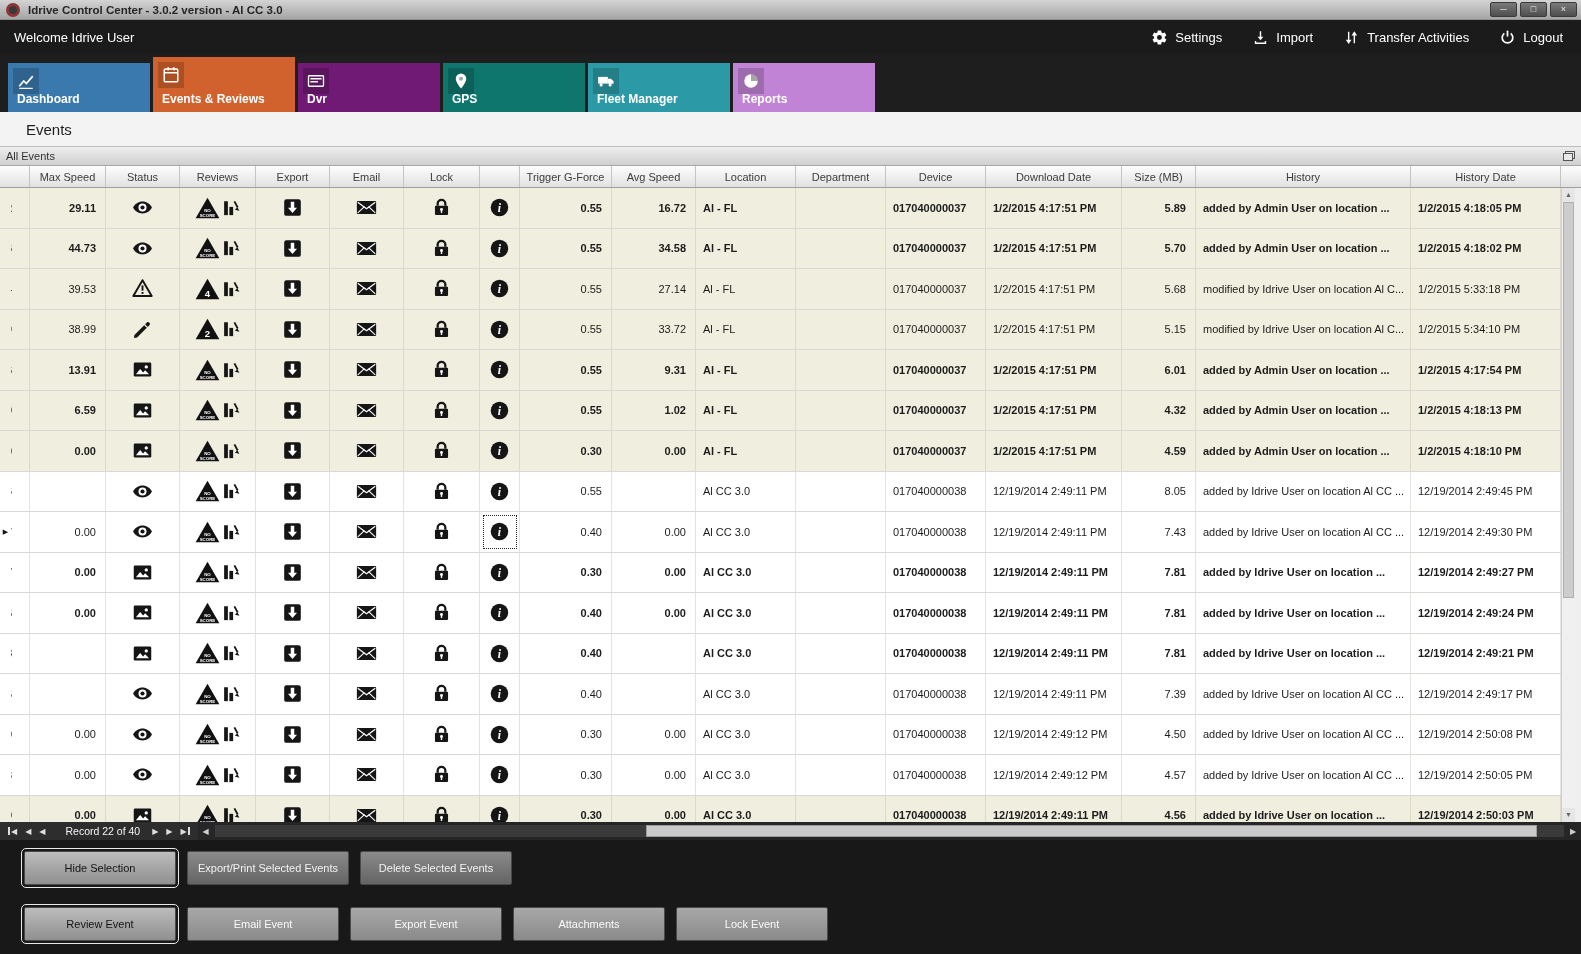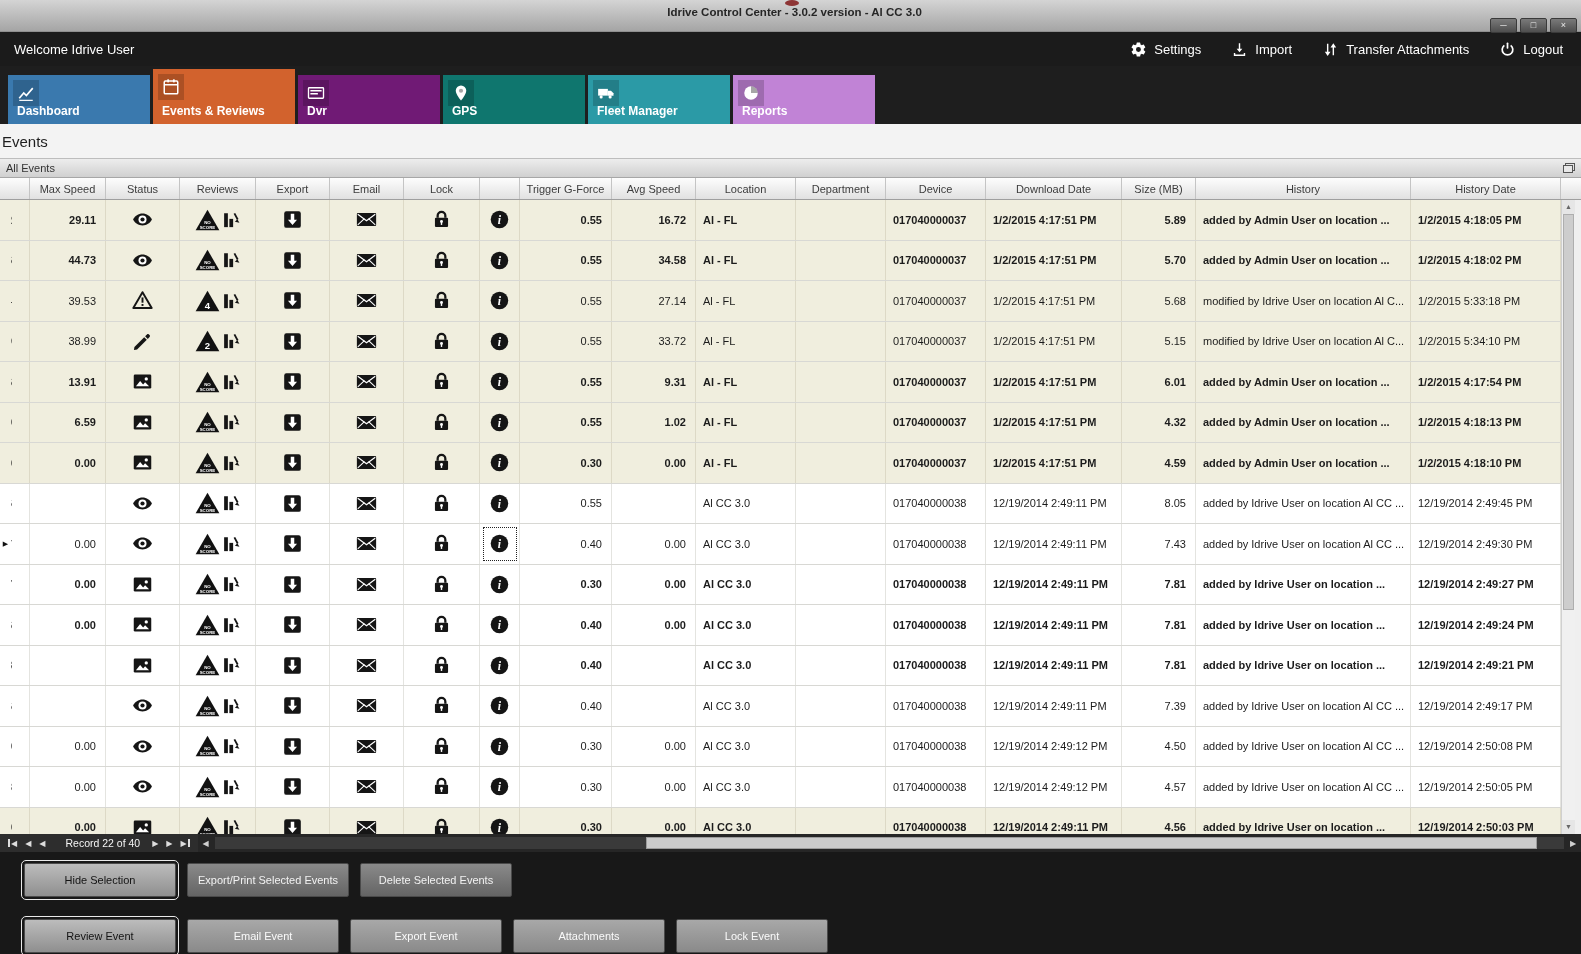--- a/index.html
+++ b/index.html
@@ -1,20 +1,20 @@
 <!DOCTYPE html>
 <html><head>
 <meta charset="utf-8">
 <style>
   * { box-sizing: border-box; margin: 0; padding: 0; }
   html,body { width:1581px; height:954px; overflow:hidden; }
   body { font-family:"Liberation Sans", sans-serif; background:#181818; }
 
   
-  .titlebar { height:32px; background:linear-gradient(#d4d4d4,#a5a5a5); display:flex; align-items:center; padding:0 4px; border-bottom:1px solid #8f8f8f;flex-direction:column; }
+  .titlebar { height:20px; background:linear-gradient(#d4d4d4,#a5a5a5); display:flex; align-items:center; padding:0 4px; border-bottom:1px solid #8f8f8f; }
   .logo { width:14px; height:14px; border-radius:50%; border:3px solid #8d3434; background:#3a3a3a; margin-left:2px; }
   .title-text { font-size:11.5px; font-weight:bold; color:#262626; margin-left:8px; }
   .win-btns { margin-left:auto; display:flex; gap:3px; }
   .win-btn { width:27px; height:15px; background:linear-gradient(#7a7a7a,#4e4e4e); border:1px solid #3a3a3a; border-radius:2px; color:#ececec; font-size:9px; line-height:13px; text-align:center; }
 
   
   .topbar { height:34px; background:#1b1b1b; display:flex; align-items:center; color:#fff; }
   .welcome { font-size:13px; padding-left:14px; }
   .tb-actions { margin-left:auto; display:flex; gap:30px; padding-right:18px; align-items:center; }
   .tb-action { display:flex; align-items:center; gap:7px; font-size:13px; color:#fff; cursor:default; }
@@ -22,21 +22,21 @@
 
   
   .tabstrip { height:58px; background:#1e1e1e; display:flex; align-items:flex-end; padding-left:8px; gap:3px; }
   .tab { width:142px; height:49px; position:relative; color:#fff; }
   .tab.selected { height:55px; }
   .tab-iconbox { position:absolute; top:5px; left:5px; width:26px; height:26px; background:rgba(0,0,0,0.18); display:flex; align-items:center; justify-content:center; }
   .tab-ic { width:18px; height:18px; color:#fff; }
   .tab-label { position:absolute; left:9px; bottom:6px; font-size:12px; font-weight:bold; }
 
   
-  .heading-row { height:34px; background:#f3f3f3; display:flex; align-items:center; padding-left:2px; font-size:15px; color:#1e1e1e; }
+  .heading-row { height:34px; background:#f3f3f3; display:flex; align-items:center; padding-left:26px; font-size:15px; color:#1e1e1e; }
   .panelbar { height:20px; background:linear-gradient(#ededed,#d0d0d0); border-top:1px solid #bdbdbd; border-bottom:1px solid #a7a7a7; display:flex; align-items:center; justify-content:space-between; padding:0 6px; font-size:11px; color:#333; }
   .restore-ic { width:12px; height:10px; position:relative; }
   .restore-ic::before { content:""; position:absolute; right:0; top:0; width:8px; height:6px; border:1px solid #555; }
   .restore-ic::after { content:""; position:absolute; left:0; bottom:0; width:8px; height:6px; border:1px solid #555; background:#e8e8e8; }
 
   
   .grid-header { display:flex; height:22px; background:linear-gradient(#fdfdfd,#e1e1e1); border-bottom:1px solid #9f9f9f; font-size:11px; color:#3c3c3c; }
   .hcell { display:flex; align-items:center; justify-content:center; border-right:1px solid #c4c4c4; height:100%; overflow:hidden; white-space:nowrap; }
   .hfill { flex:1; border-right:none; }
   .grid-main { display:flex; height:634px; background:#fff; }
@@ -209,21 +209,21 @@
       <div class="tb-action">
         <svg class="tb-ic">
           <use href="#i-import"></use>
         </svg>
         <span>Import</span>
       </div>
       <div class="tb-action">
         <svg class="tb-ic">
           <use href="#i-transfer"></use>
         </svg>
-        <span>Transfer Attachments</span>
+        <span>Transfer Activities</span>
       </div>
       <div class="tb-action">
         <svg class="tb-ic">
           <use href="#i-power"></use>
         </svg>
         <span>Logout</span>
       </div>
     </div>
 </div>
 

